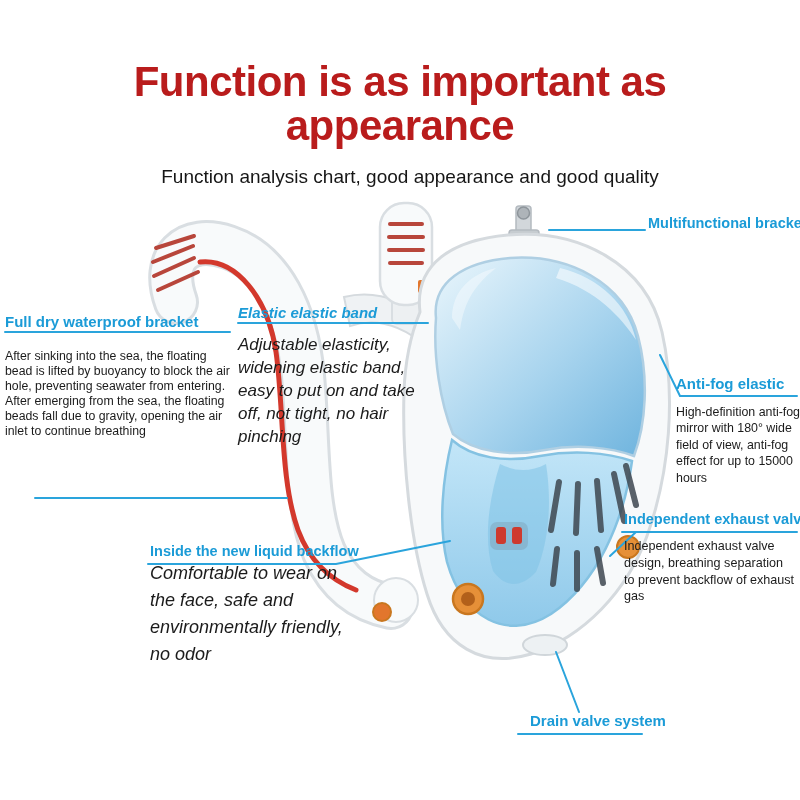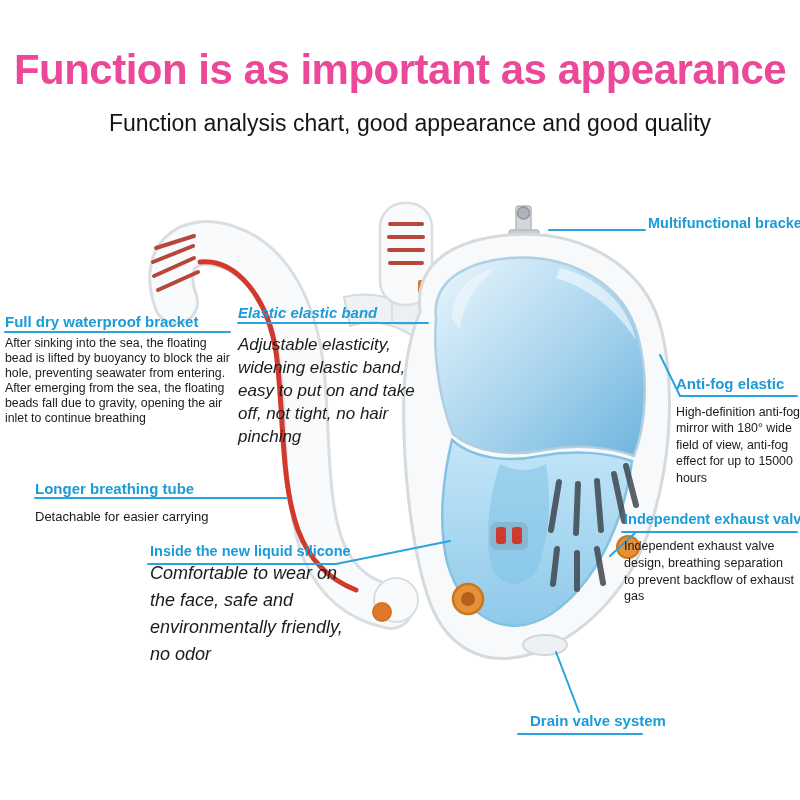--- a/index.html
+++ b/index.html
@@ -10,44 +10,44 @@
     background: #ffffff;
     font-family: "Liberation Sans", sans-serif;
     position: relative;
     overflow: hidden;
     color: #111;
   }
   .stage { position: absolute; inset: 0; width: 800px; height: 800px; }
 
   .header { position: absolute; top: 44px; left: 0; width: 800px; text-align: center; }
   .header h1 {
-    margin: 4px; font-size: 42px; font-weight: 800; letter-spacing: -0.5px;
-    color: #ec4899; line-height: 1.05;
+    margin: 16px; font-size: 42px; font-weight: 800; letter-spacing: -0.5px;
+    color: #b91c1c; line-height: 1.05;
   }
   .header h2 {
-    margin: 18px 0 0 0; font-size: 23px; font-weight: 400; color: #161616; padding-left: 20px;
+    margin: 18px 0 0 0; font-size: 19px; font-weight: 400; color: #161616; padding-left: 20px;
   }
 
   svg.diagram { position: absolute; left: 0; top: 0; pointer-events: none; }
 
   .callout { position: absolute; }
   .callout h3 {
     margin: 0; font-size: 15px; font-weight: 700; color: #1B9BD7; line-height: 1.2;
     white-space: nowrap;
   }
   .callout p {
     margin: 8px 0 0 0; font-size: 12.5px; color: #1b1b1b; line-height: 1.3;
   }
 
   #co-bracket   { left: 648px; top: 215px; width: 150px; }
   #co-bracket h3 { font-size: 14.5px; }
   #co-bracket p  { font-size: 11.8px; margin-top: 7px; line-height: 1.5; }
 
   #co-fulldry   { left: 5px;  top: 313px; width: 232px; }
-  #co-fulldry p { font-size: 12.3px; line-height: 1.22; margin-top: 5px; }
+  #co-fulldry p { font-size: 12.3px; line-height: 1.22; margin-top: 18px; }
 
   #co-elastic   { left: 238px; top: 304px; width: 196px; font-style: italic; }
   #co-elastic p { font-size: 17px; line-height: 1.36; margin-top: 11px; }
 
   #co-antifog   { left: 676px; top: 375px; width: 124px; }
   #co-antifog p { font-size: 12.4px; line-height: 1.32; margin-top: 11px; }
 
   #co-tube      { left: 35px; top: 480px; width: 212px; }
   #co-tube p    { font-size: 13px; margin-top: 11px; }
 
@@ -188,27 +188,23 @@
   <div class="callout" id="co-elastic">
     <h3>Elastic elastic band</h3>
     <p>Adjustable elasticity, widening elastic band, easy to put on and take off, not tight, no hair pinching</p>
   </div>
 
   <div class="callout" id="co-antifog">
     <h3>Anti-fog elastic</h3>
     <p>High-definition anti-fog mirror with 180° wide field of view, anti-fog effect for up to 15000 hours</p>
   </div>
 
-  <div class="callout" id="co-tube">
-    <h3>Longer breathing tube</h3>
-    <p>Detachable for easier carrying</p>
-  </div>
 
   <div class="callout" id="co-silicone">
-    <h3>Inside the new liquid silicone</h3>
+    <h3>Inside the new liquid backflow</h3>
     <p>Comfortable to wear on the face, safe and environmentally friendly, no odor</p>
   </div>
 
   <div class="callout" id="co-exhaust">
     <h3>Independent exhaust valve</h3>
     <p>Independent exhaust valve design, breathing separation to prevent backflow of exhaust gas</p>
   </div>
 
   <div class="callout" id="co-drain">
     <h3>Drain valve system</h3>

